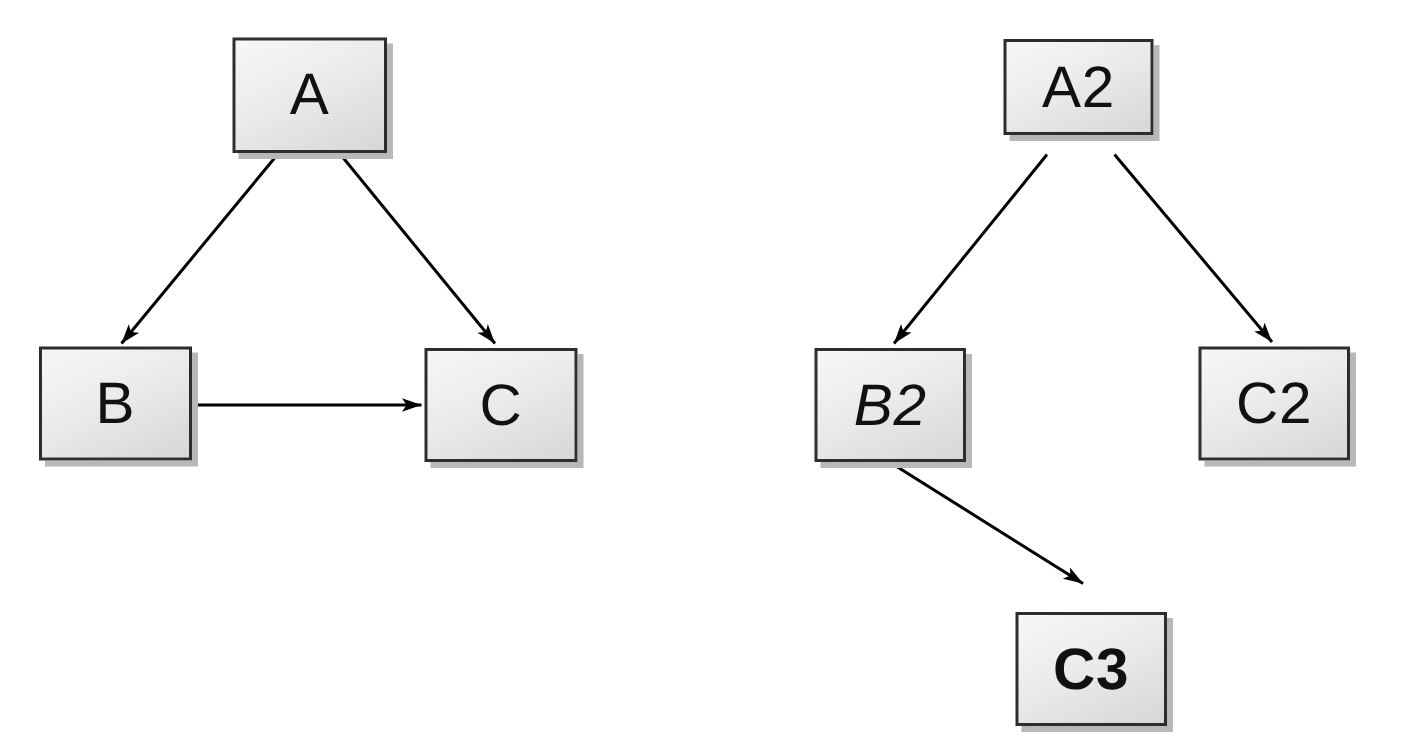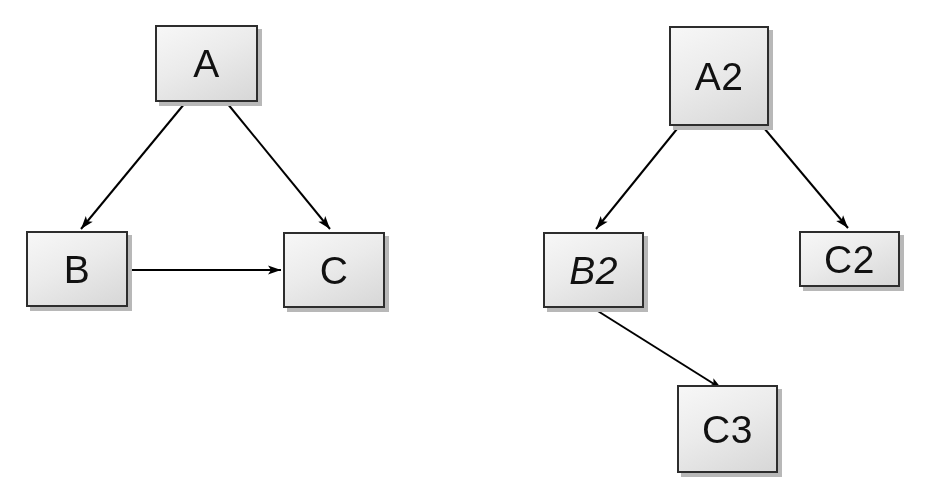--- a/index.html
+++ b/index.html
@@ -67,26 +67,26 @@
 
   <div class="node" style="left: 155px; top: 25px; width: 103px; height: 77px;">
         <span>A</span>
       </div>
       <div class="node" style="left: 26px; top: 231px; width: 102px; height: 76px;">
         <span>B</span>
       </div>
       <div class="node" style="left: 283px; top: 232px; width: 102px; height: 76px;">
         <span>C</span>
       </div>
-      <div class="node" style="left: 669px; top: 26px; width: 100px; height: 100px;">
+      <div class="node" style="left: 669px; top: 26px; width: 100px; height: 64px;">
         <span>A2</span>
       </div>
       <div class="node" style="left: 543px; top: 232px; width: 101px; height: 76px; font-style: italic;">
         <span>B2</span>
       </div>
-      <div class="node" style="left: 799px; top: 231px; width: 101px; height: 56px;">
+      <div class="node" style="left: 799px; top: 231px; width: 101px; height: 76px;">
         <span>C2</span>
       </div>
-      <div class="node" style="left: 677px; top: 385px; width: 101px; height: 88px;">
+      <div class="node" style="left: 677px; top: 408px; width: 101px; height: 76px; font-weight: bold;">
         <span>C3</span>
       </div>
     </div>
 </div>
 
 </body></html>

